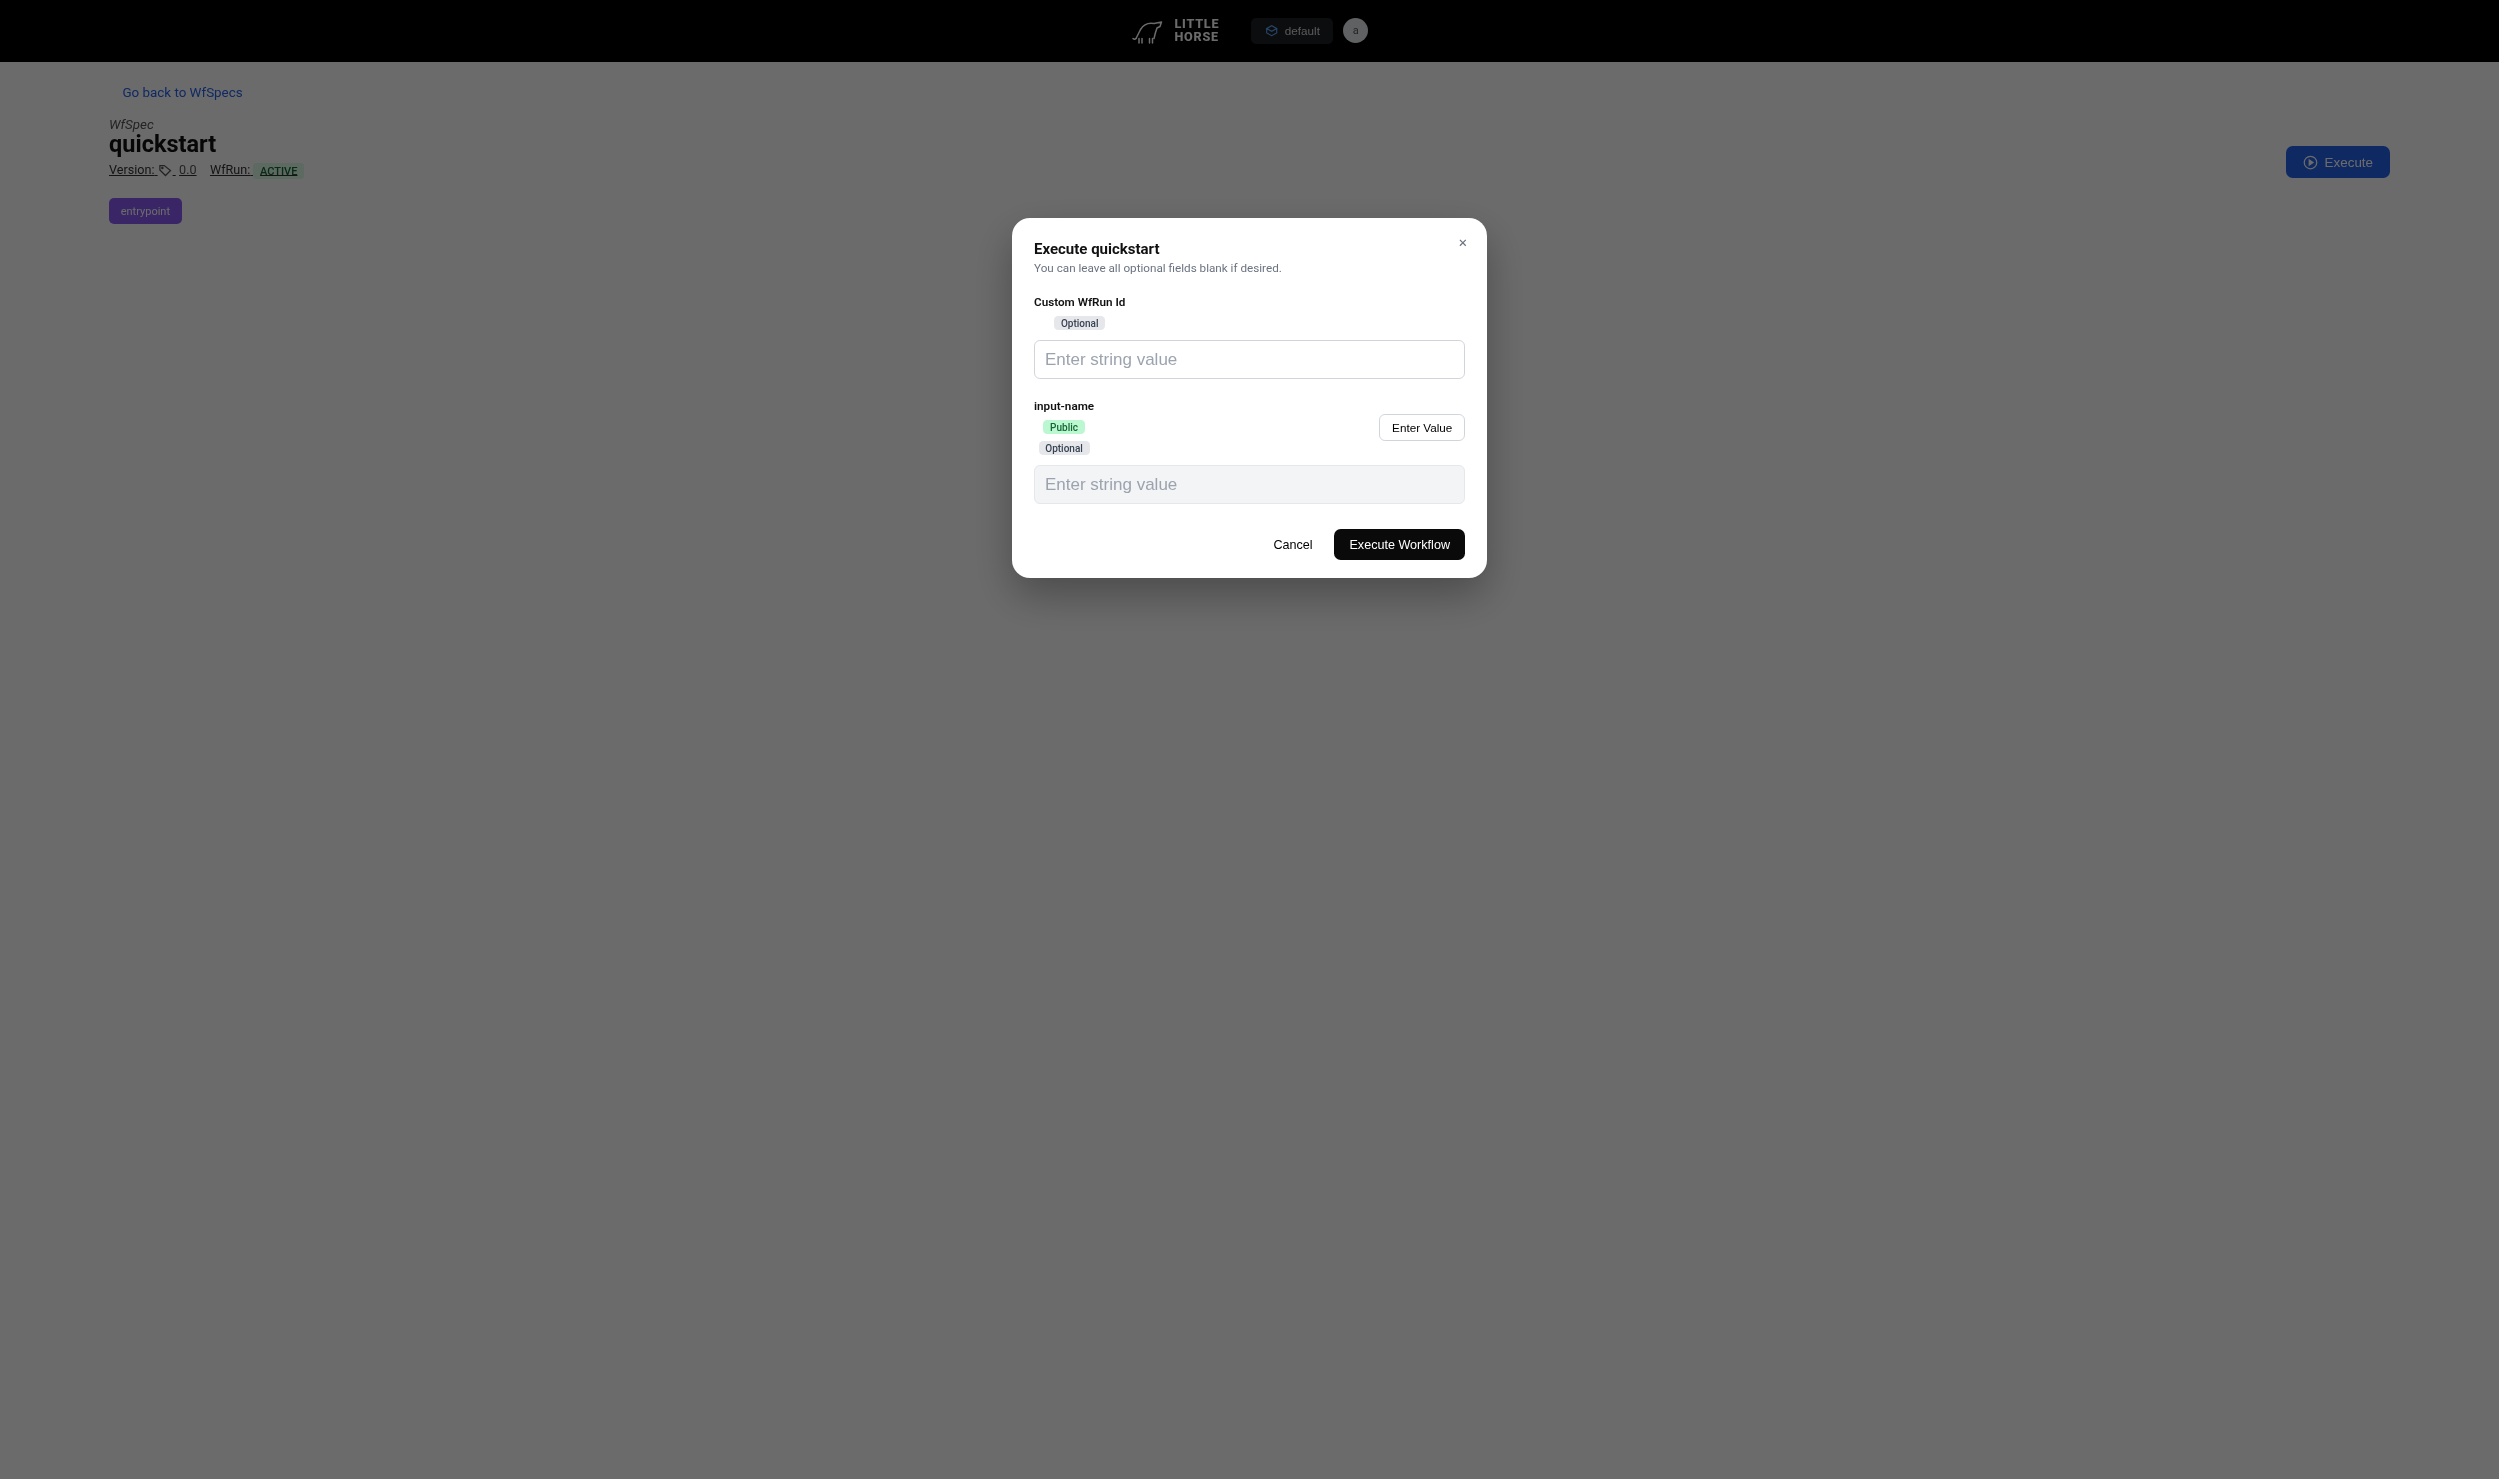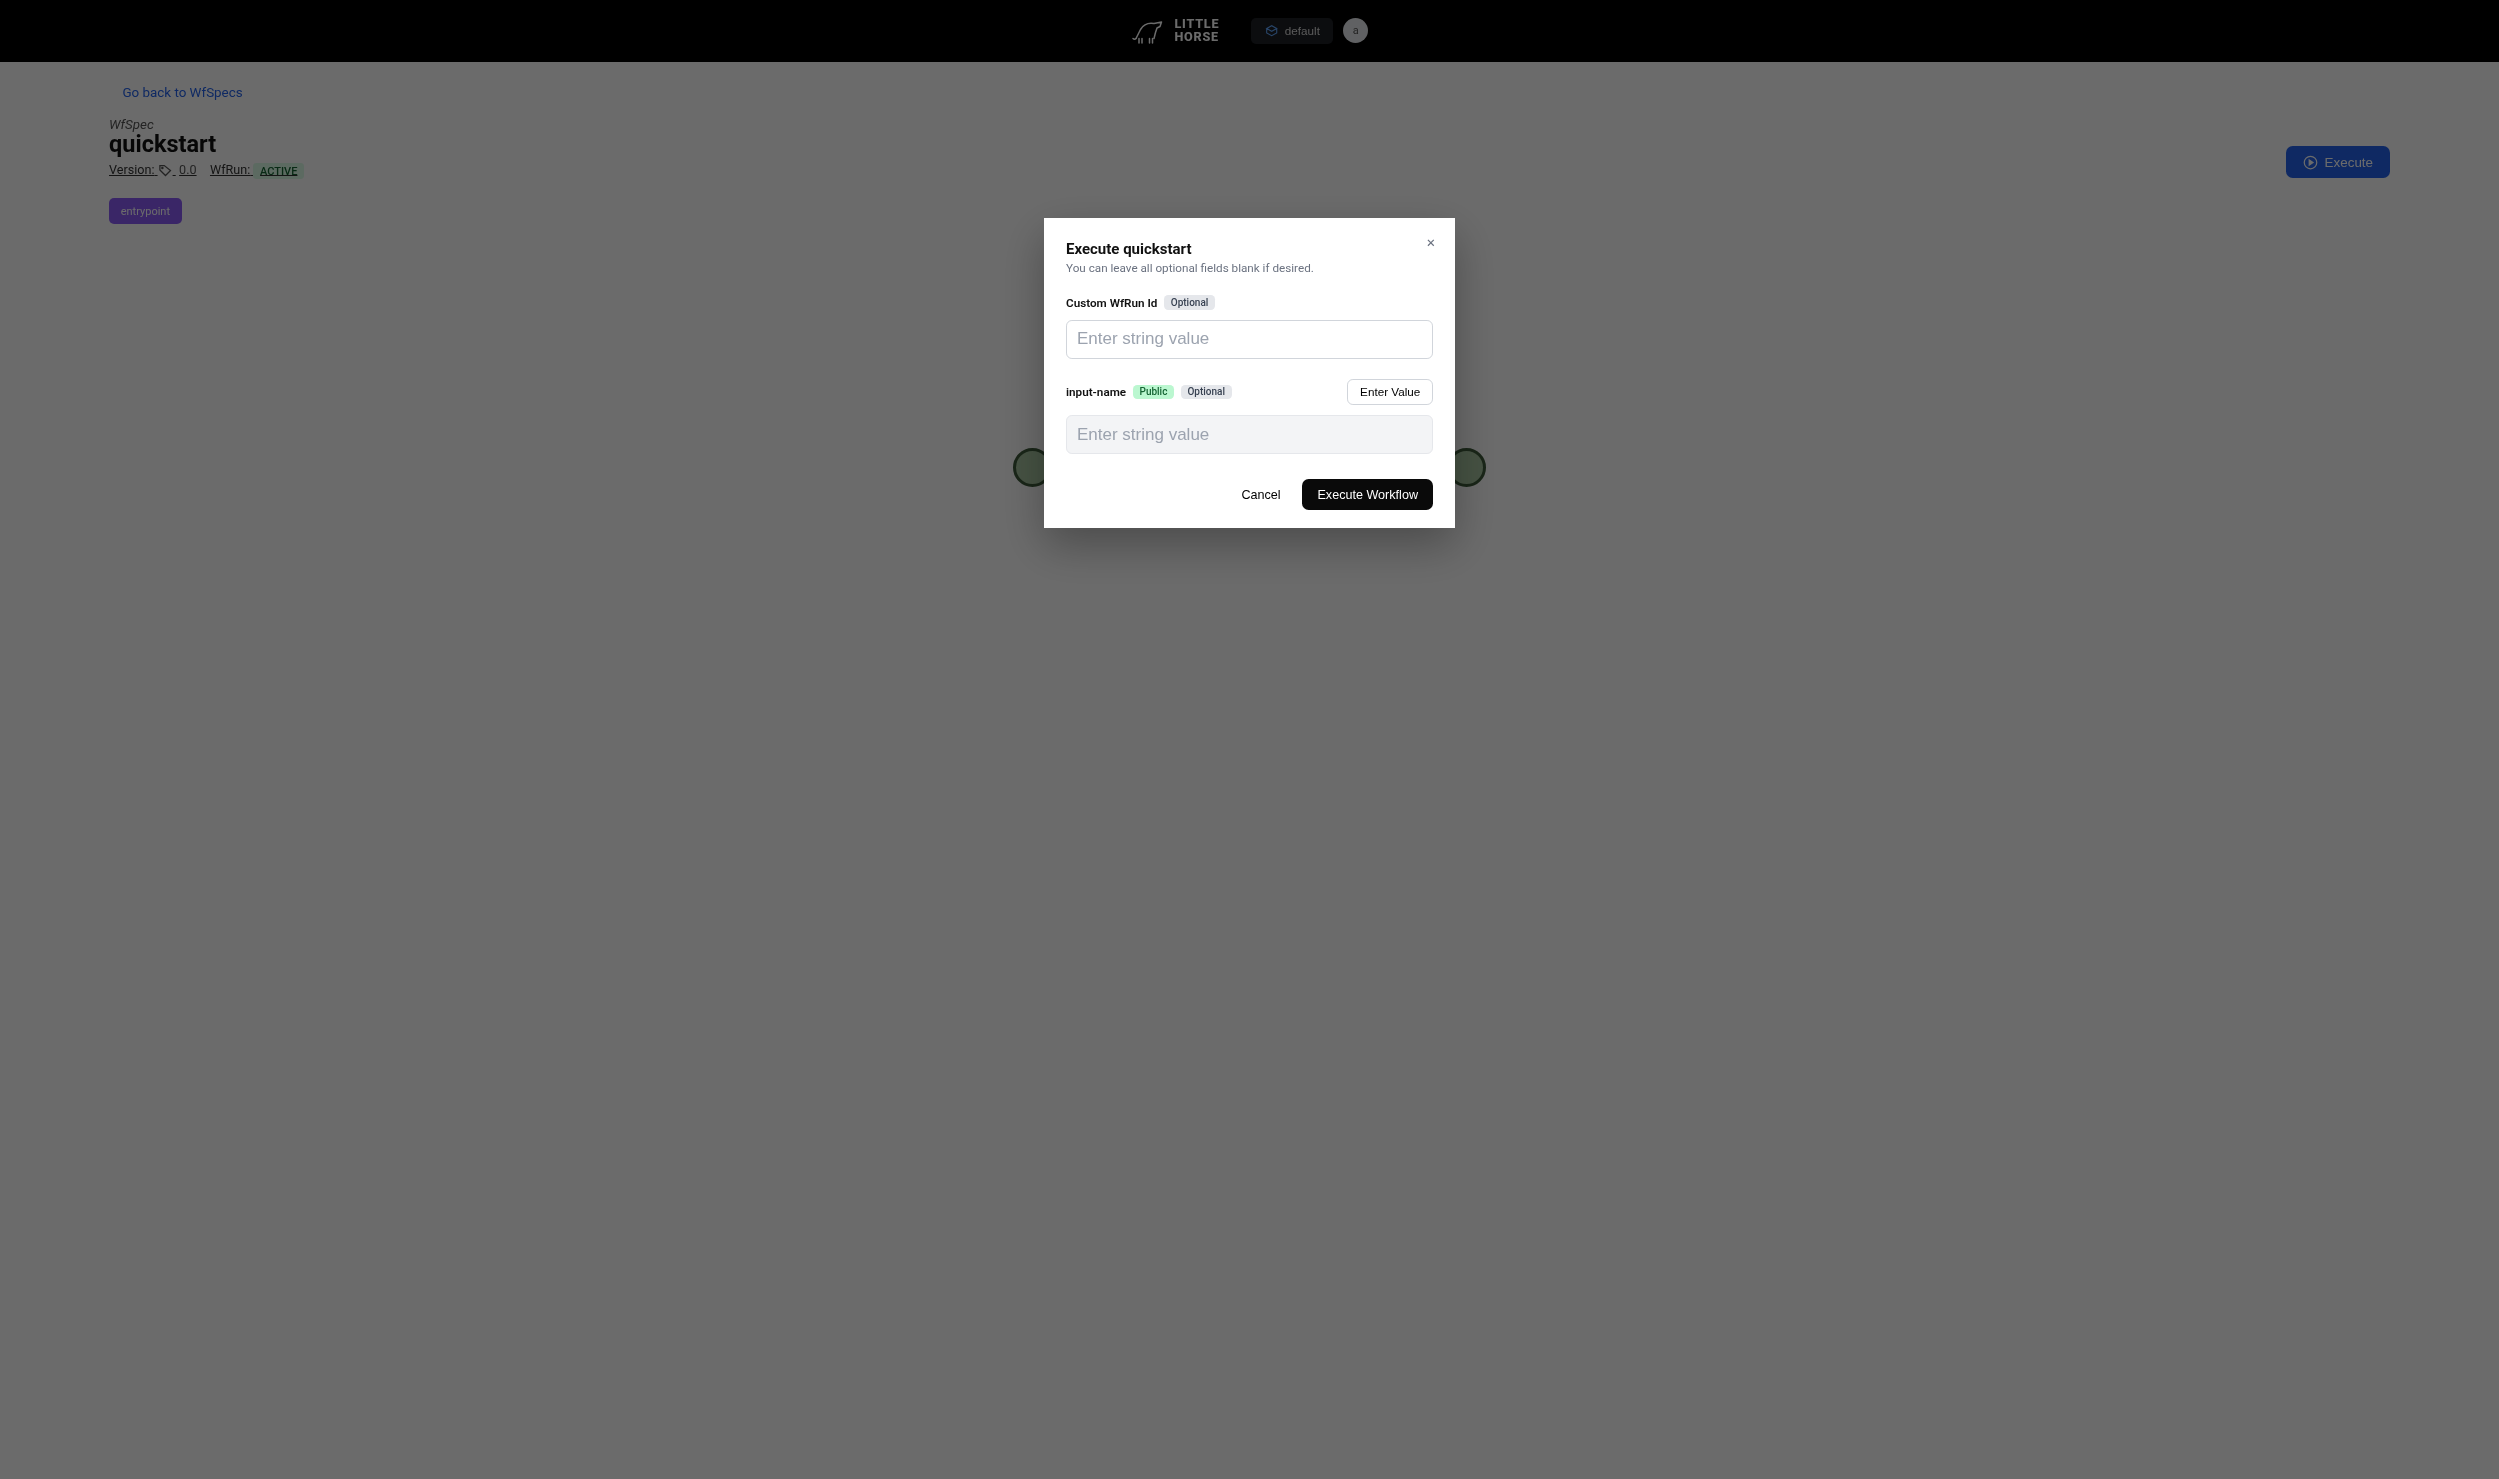--- a/index.html
+++ b/index.html
@@ -160,41 +160,41 @@
   .overlay {
     position:fixed;
     inset:0;
     background:rgba(0,0,0,0.58);
     display:flex;
     align-items:flex-start;
     justify-content:center;
     padding-top:218px;
   }
   .modal {
-    width:411px;
+    width:475px;
     background:#fff;
-    border-radius:0;
+    border-radius:18px;
     padding:22px 22px 18.4px 22px;
     position:relative;
     box-shadow:0 17px 42px rgba(0,0,0,0.3);
   }
   .modal-close {
     position:absolute;
     top:15px; right:15px;
     background:none;border:none;
     cursor:pointer;
     color:#6b7280;
     font-size:13.4px;
     padding:3.4px;
   }
   .modal-title { font-size:15px; font-weight:700; }
   .modal-sub { color:#6b7280; font-size:11.7px; margin-top:3.4px; }
   .field-group { margin-top:20px; }
   .field-label-row { display:flex; align-items:center; gap:6.7px; justify-content:space-between;}
-  .field-label-left { display:flex; align-items:center; gap:6.7px; }
+  .field-label-left { display:flex; align-items:center; gap:6.7px;flex-direction:column; }
   .field-label { font-weight:600; font-size:11.7px; }
   .badge { font-size:10px; padding:1.7px 6.7px; border-radius:4.2px; font-weight:500;}
   .badge-optional { background:#e5e7eb; color:#374151; }
   .badge-public { background:#bbf7d0; color:#166534; }
   .enter-value-btn {
     background:#fff;
     border:0.8px solid #d1d5db;
     border-radius:5.9px;
     padding:5.9px 11.7px;
     font-size:11.7px;

